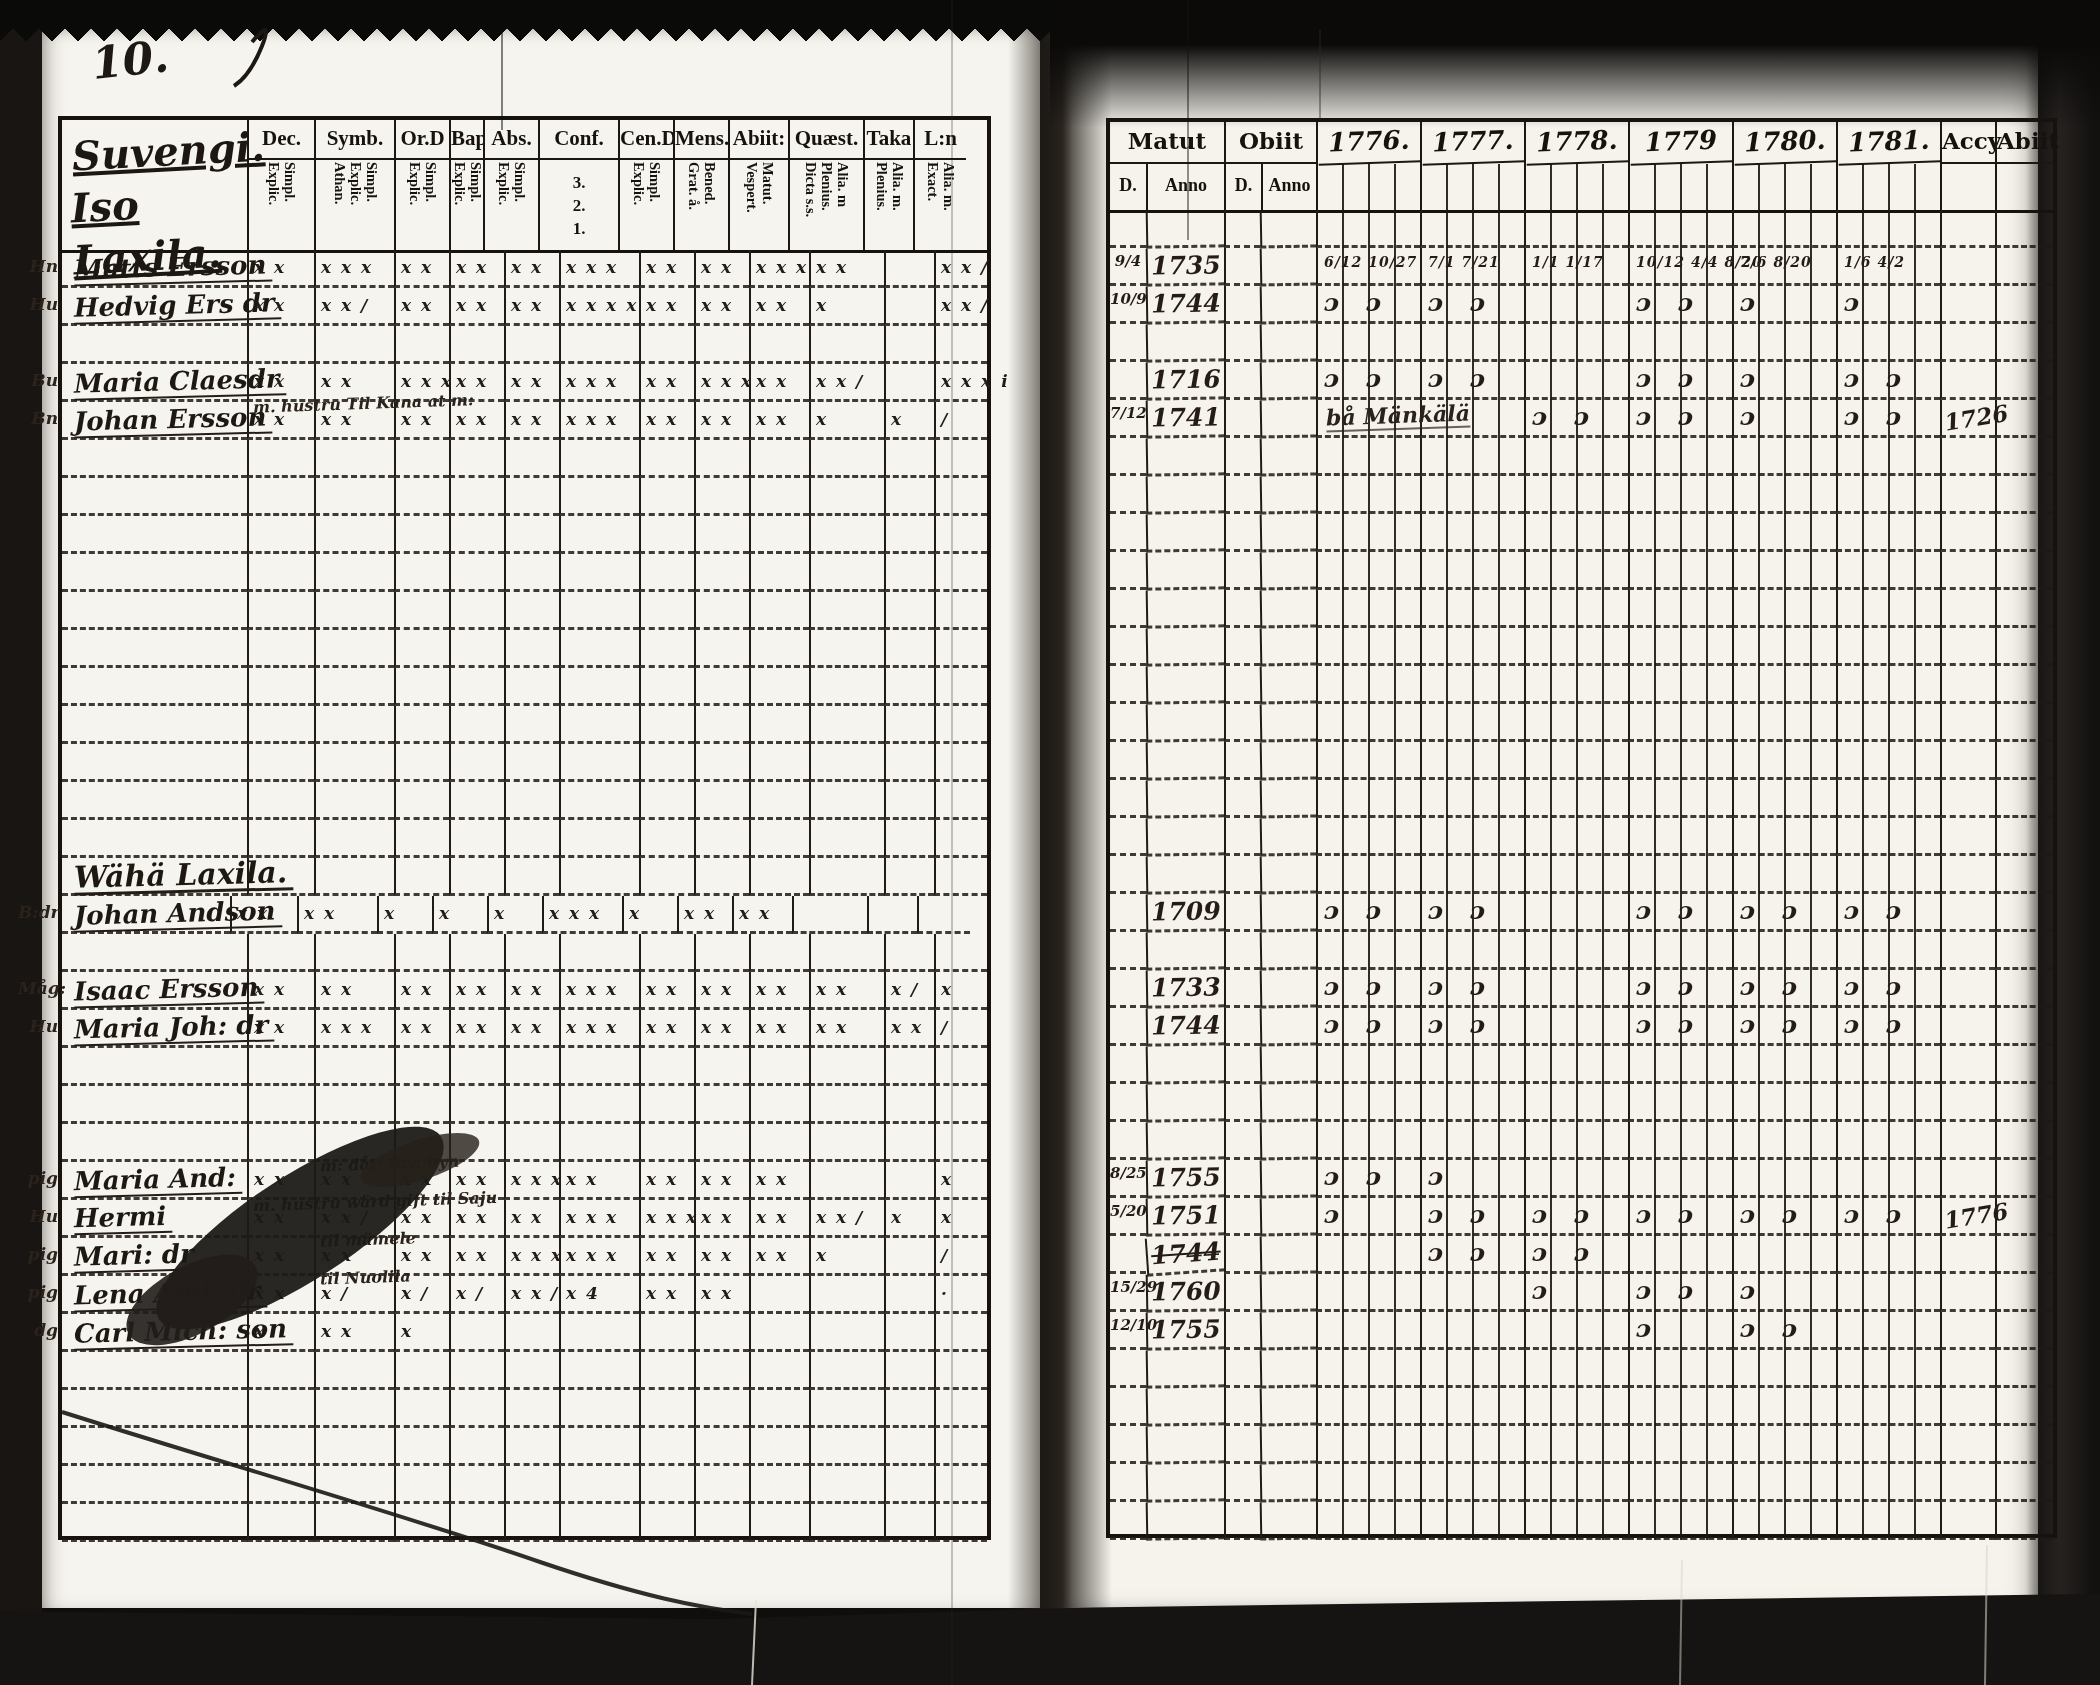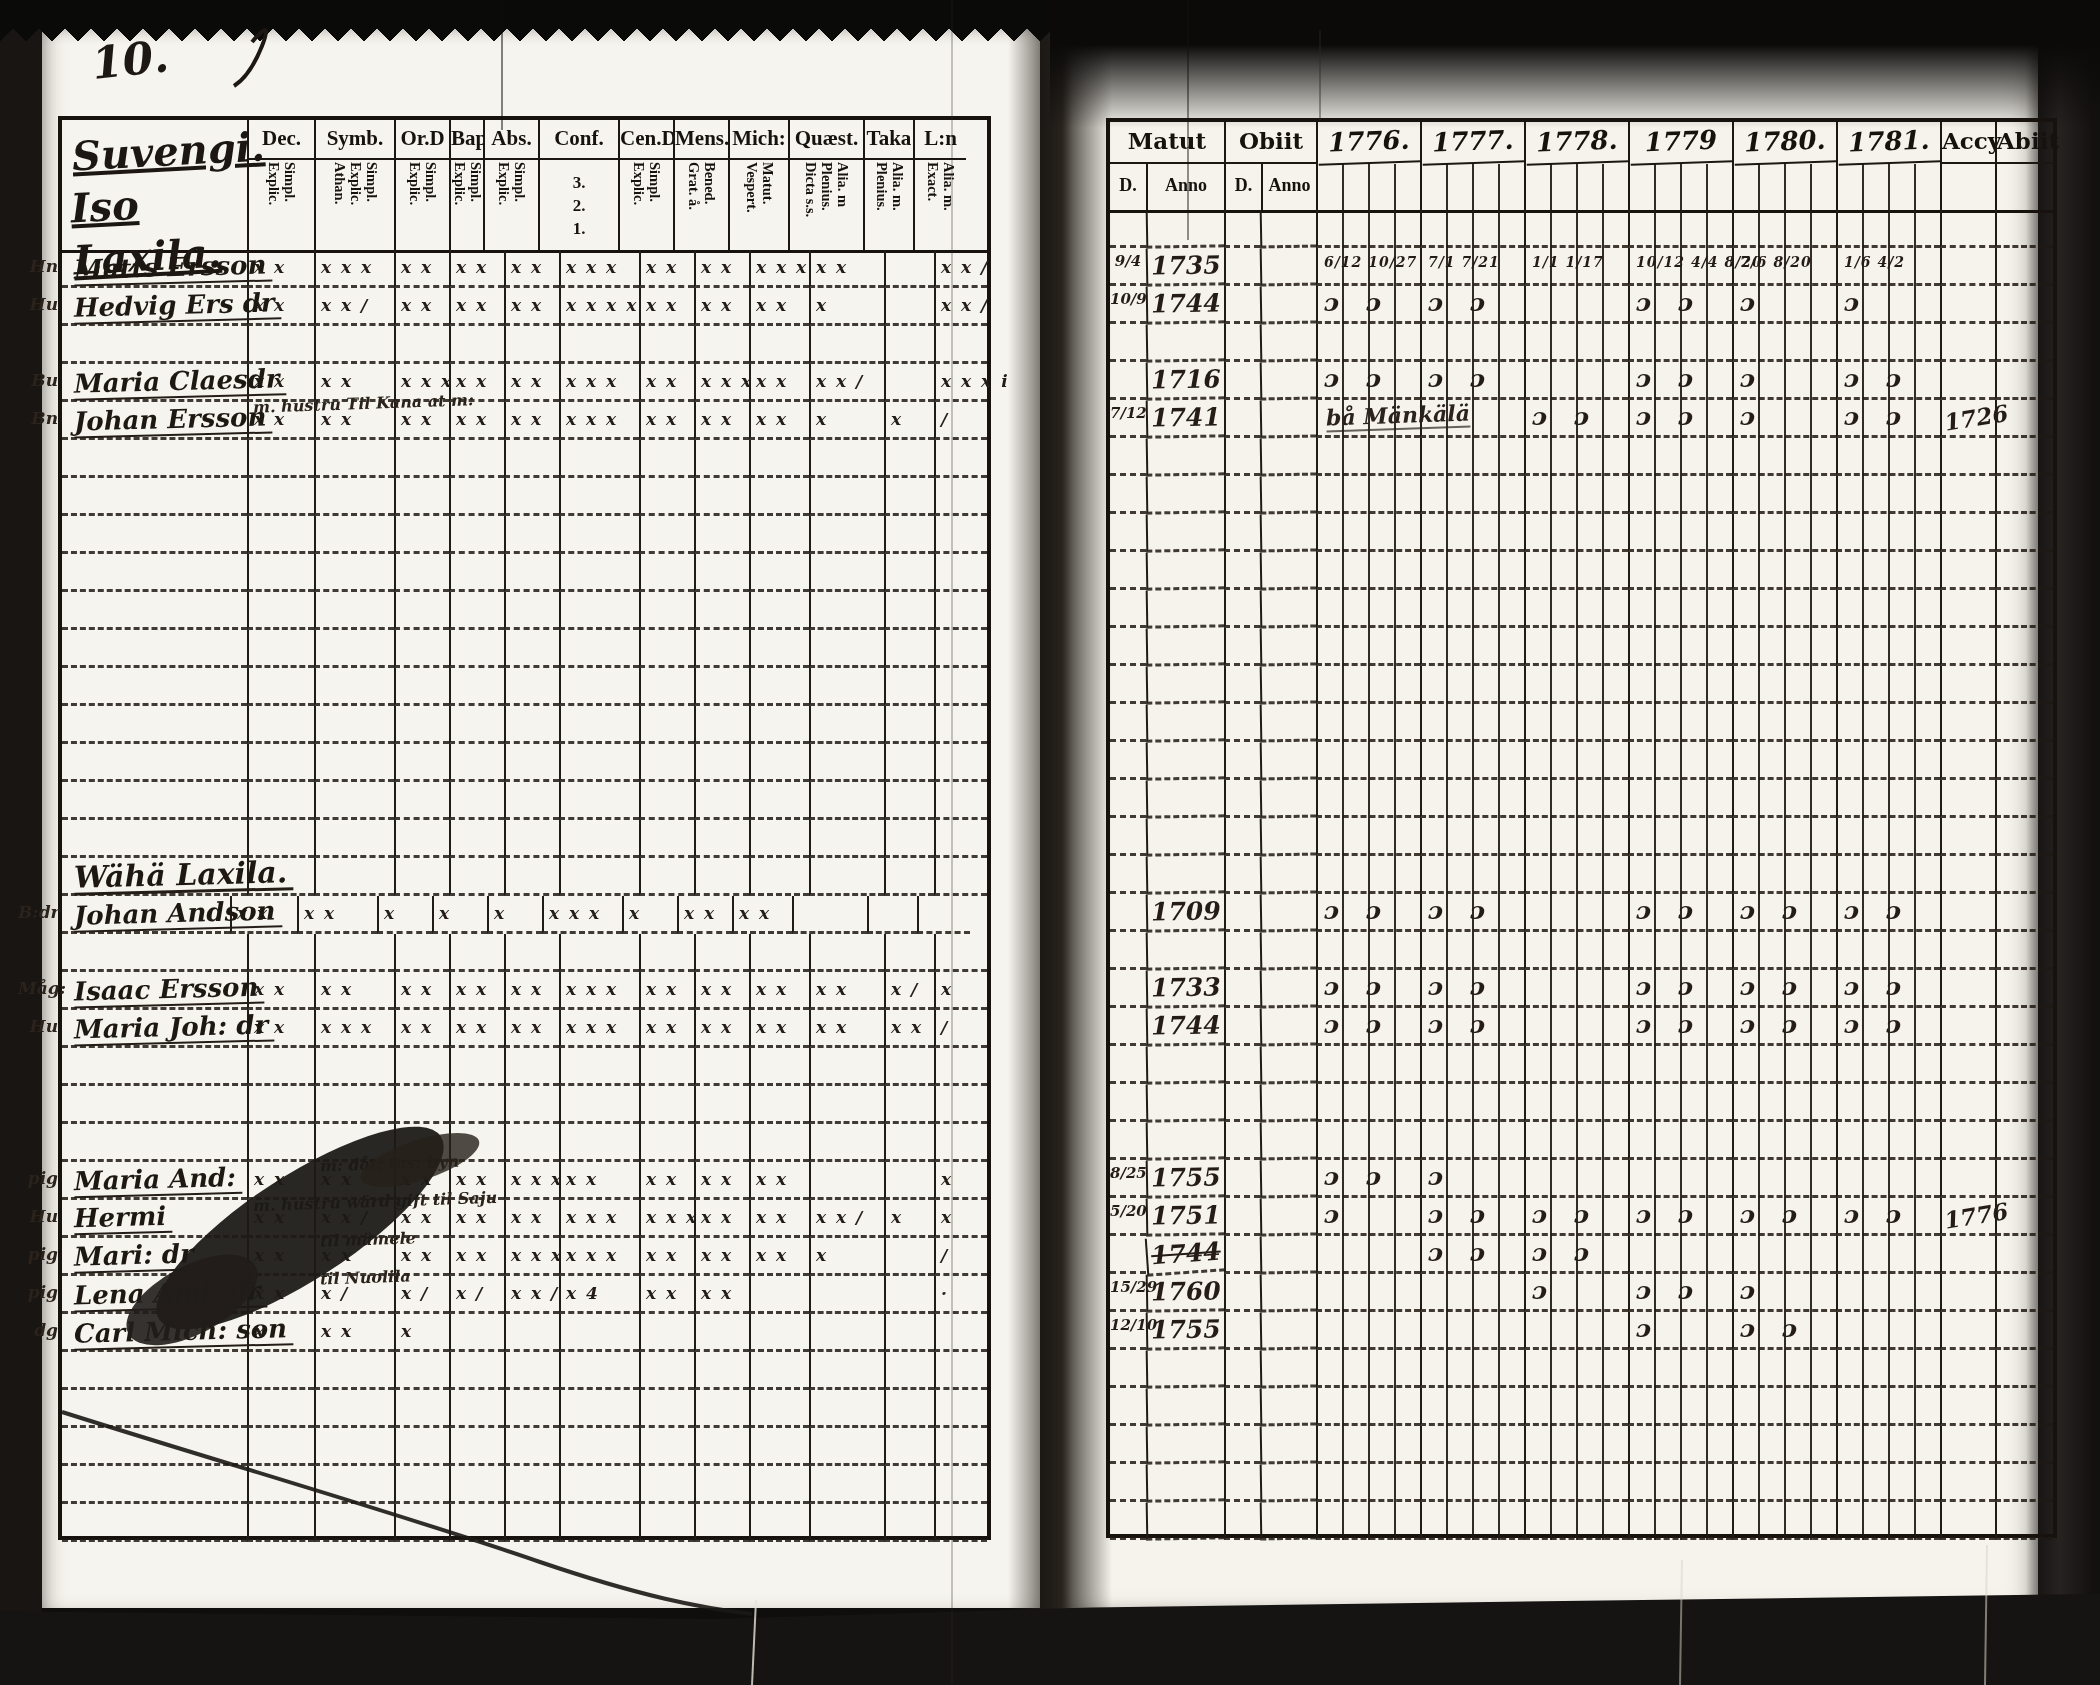--- a/index.html
+++ b/index.html
@@ -171,21 +171,21 @@
             </div>
           </div>
           <div class="lcol" style="width: 55px;">
             <div class="lcol-label">Mens.</div>
             <div class="lcol-sub">
               <span>Grat. å.</span>
               <span>Bened.</span>
             </div>
           </div>
           <div class="lcol" style="width: 60px;">
-            <div class="lcol-label">Mich:</div>
+            <div class="lcol-label">Abiit:</div>
             <div class="lcol-sub">
               <span>Vespert.</span>
               <span>Matut.</span>
             </div>
           </div>
           <div class="lcol" style="width: 75px;">
             <div class="lcol-label">Quæst.</div>
             <div class="lcol-sub">
               <span>Dicta s.s.</span>
               <span>Plenius.</span>

